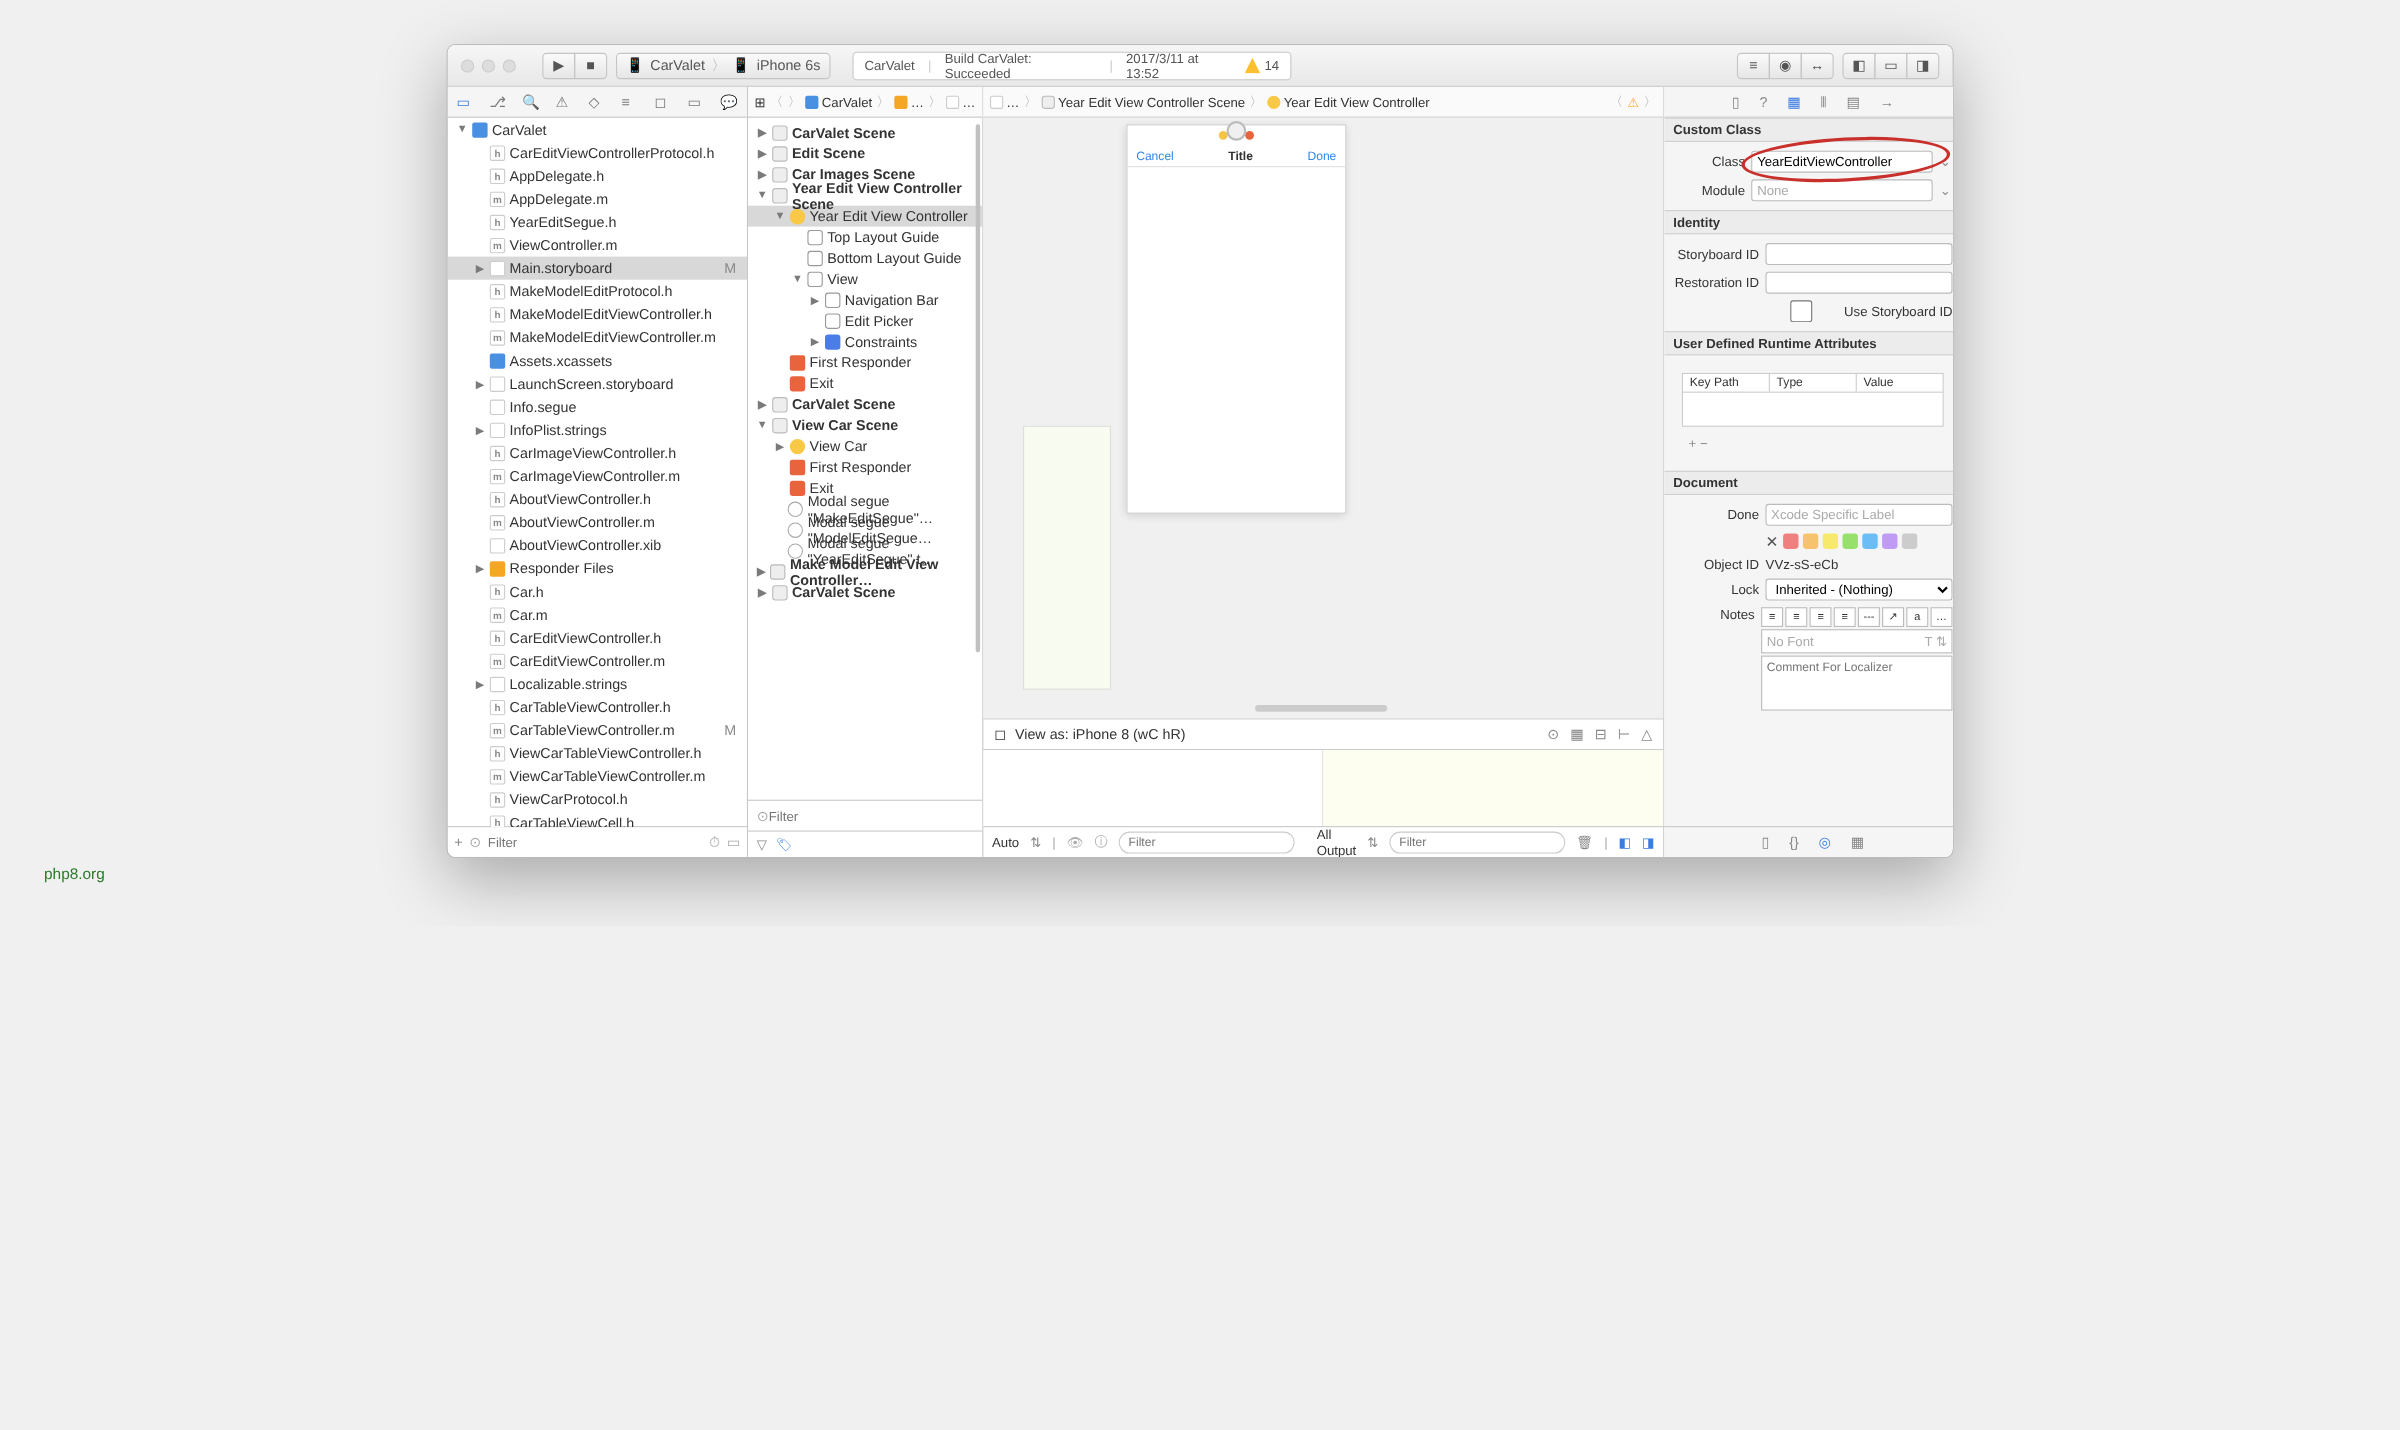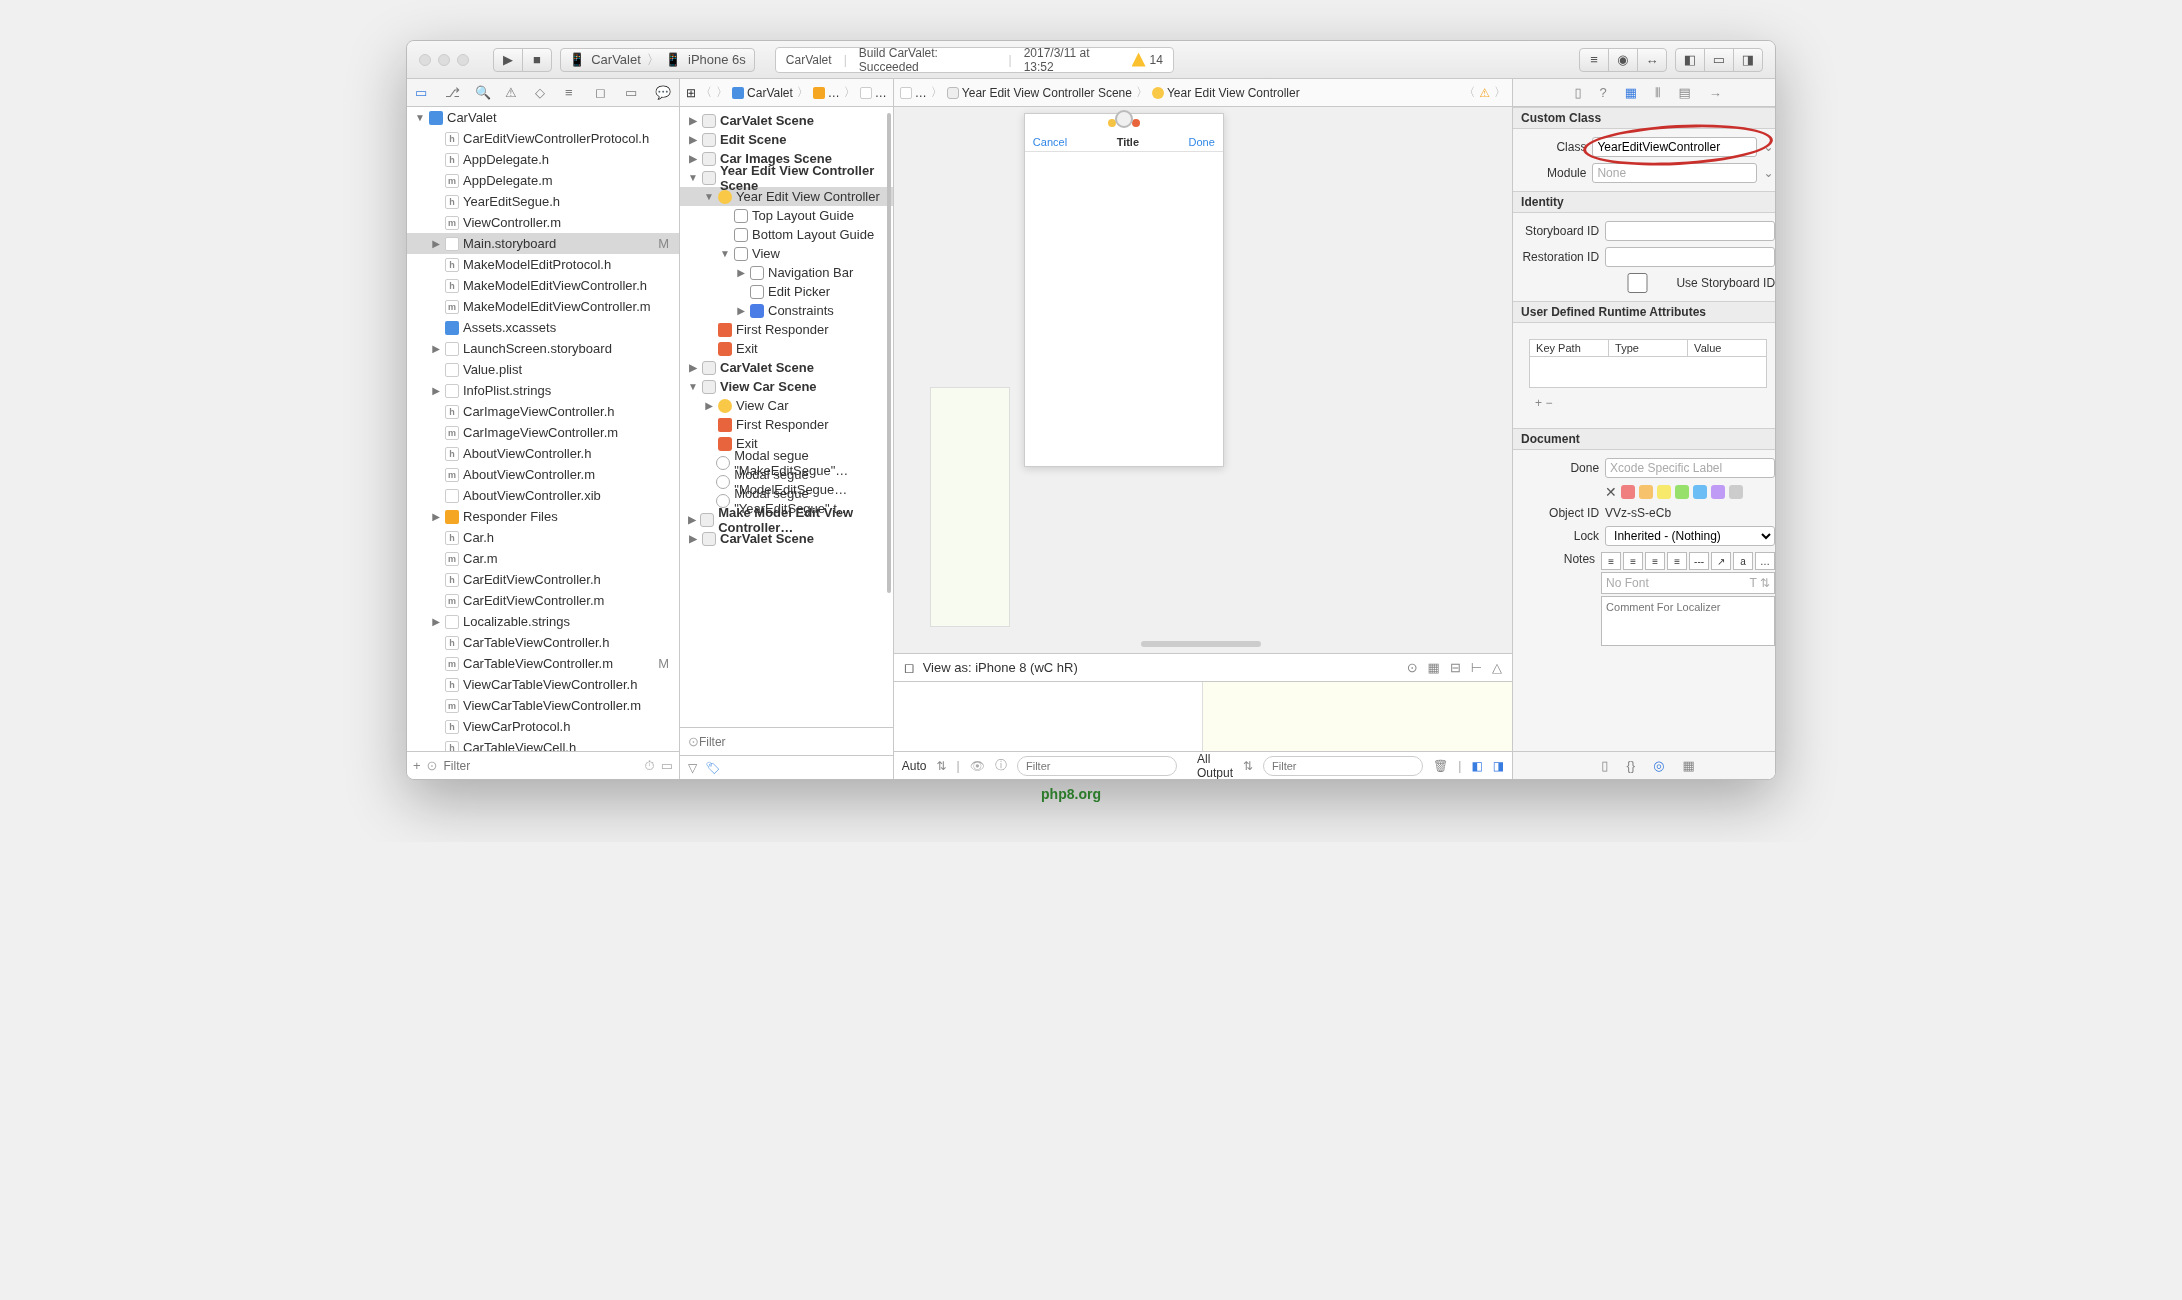--- a/index.html
+++ b/index.html
@@ -105,21 +105,21 @@
 .lib-tabs{ height:28px; border-top:1px solid #c8c8c8; display:flex; align-items:center; justify-content:center; gap:18px;}
 
 
 .debug{ height:98px; border-top:1px solid #c8c8c8; display:flex; flex-direction:column;}
 .debug-var{ flex:1; display:flex;}
 .debug-var > div{flex:1; border-right:1px solid #ddd; background:#fff;}
 .debug-var > div:last-child{border-right:none; background:#fefef0;}
 .debug-bottom{ height:28px; border-top:1px solid #c8c8c8; display:flex; align-items:center; gap:10px; padding:0 8px; font-size:12px;}
 .dfield{ border:1px solid #ccc; border-radius:10px; height:20px; padding:0 8px; font-size:11px; background:#fff; width:160px;}
 
-.watermark{ text-align:center; font-size:14px; color:#2a7a2a; margin-top:6px; font-weight:bold; padding-right:40px;}
+.watermark{ text-align:left; font-size:14px; color:#2a7a2a; margin-top:6px; font-weight:normal; padding-right:40px;}
 </style>
 </head>
 <body>
 
 <div class="window">
 
   <div class="toolbar">
     <div class="traffic">
       <div class="tl"></div>
       <div class="tl"></div>
@@ -232,21 +232,21 @@
             <span>Assets.xcassets</span>
           </div>
           <div class="tree-row" style="padding-left: 24px;">
             <span class="disclosure">▶</span>
             <span class="ficon sb"></span>
             <span>LaunchScreen.storyboard</span>
           </div>
           <div class="tree-row" style="padding-left: 24px;">
             <span class="disclosure"></span>
             <span class="ficon sb"></span>
-            <span>Value.plist</span>
+            <span>Info.segue</span>
           </div>
           <div class="tree-row" style="padding-left: 24px;">
             <span class="disclosure">▶</span>
             <span class="ficon sb"></span>
             <span>InfoPlist.strings</span>
           </div>
           <div class="tree-row" style="padding-left: 24px;">
             <span class="disclosure"></span>
             <span class="ficon h">h</span>
             <span>CarImageViewController.h</span>

